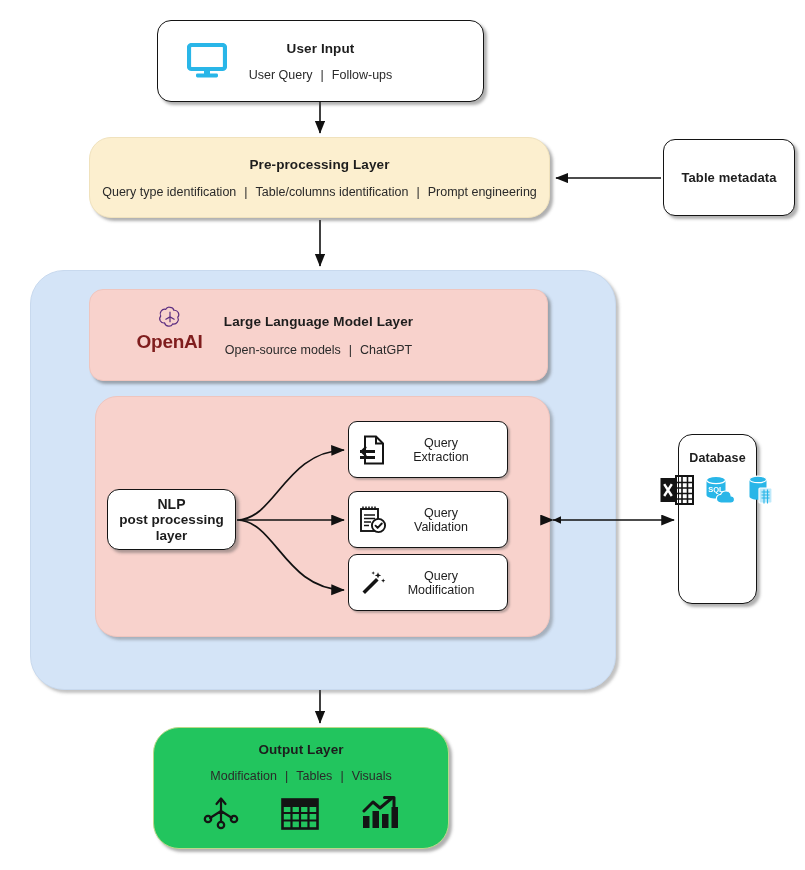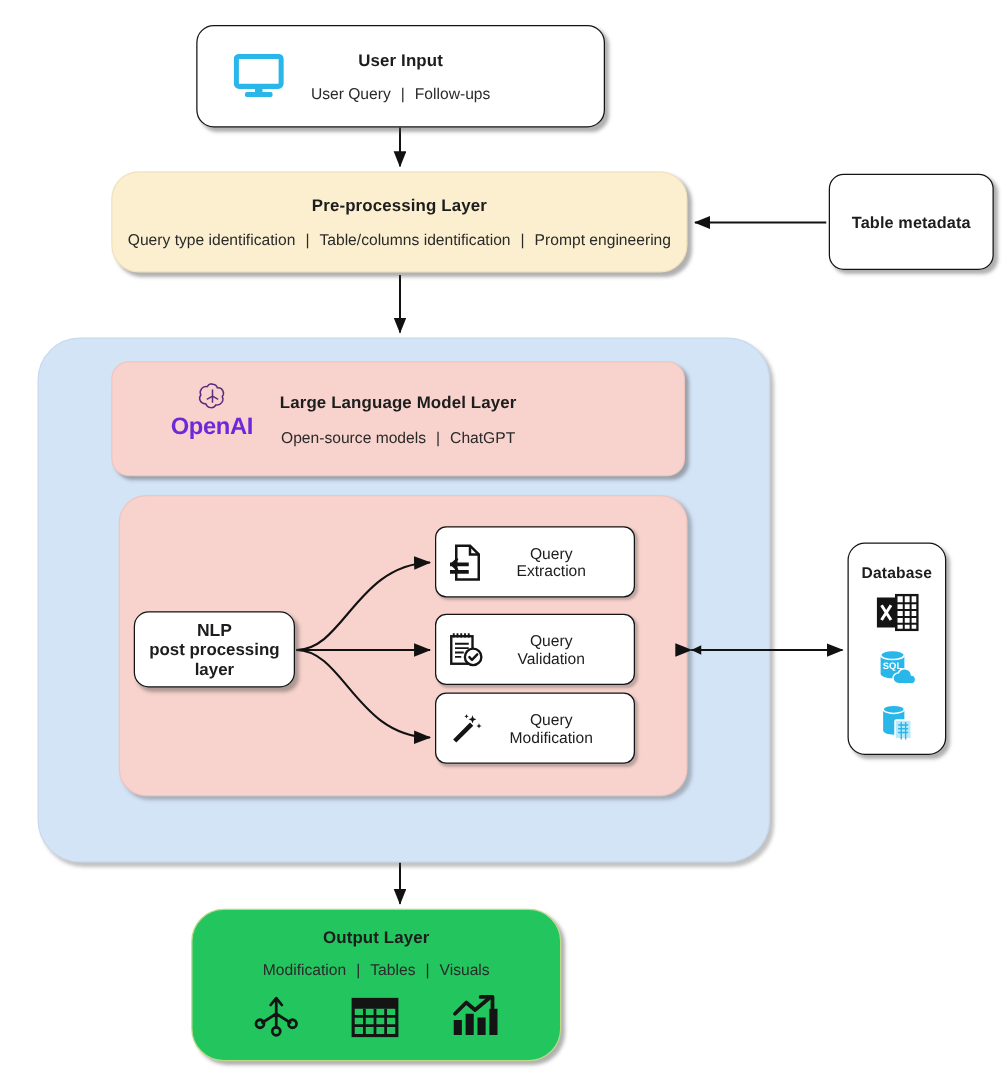--- a/index.html
+++ b/index.html
@@ -93,21 +93,21 @@
     border-radius: 14px;
   }
   #llm-layer .title { margin-bottom: 14px; }
   #openai-logo {
     position: absolute;
     left: 27px; top: 14px;
     width: 105px;
     display: flex;
     flex-direction: column;
     align-items: center;
-    color: #6d28d9;
+    color: #7f1d1d;
   }
   #openai-logo .oa-name {
     font-weight: bold;
     font-size: 19px;
     letter-spacing: -0.3px;
     margin-top: 1px;
   }
 
   #nlp-container {
     position: absolute;
@@ -158,21 +158,21 @@
 
   #database {
     left: 678px; top: 434px; width: 79px; height: 170px;
     border-radius: 14px;
     justify-content: flex-start;
     padding-top: 16px;
   }
   #database .title { font-size: 12.5px; font-weight: bold; }
   #database .db-icons {
     display: flex;
-    flex-direction: column;
+    flex-direction: row;
     align-items: center;
     gap: 9px;
     margin-top: 10px;
   }
 
   #output-layer {
     left: 153px; top: 727px; width: 296px; height: 122px;
     background: #22c55e;
     border: 1px solid #bcd98a;
     border-radius: 26px;

